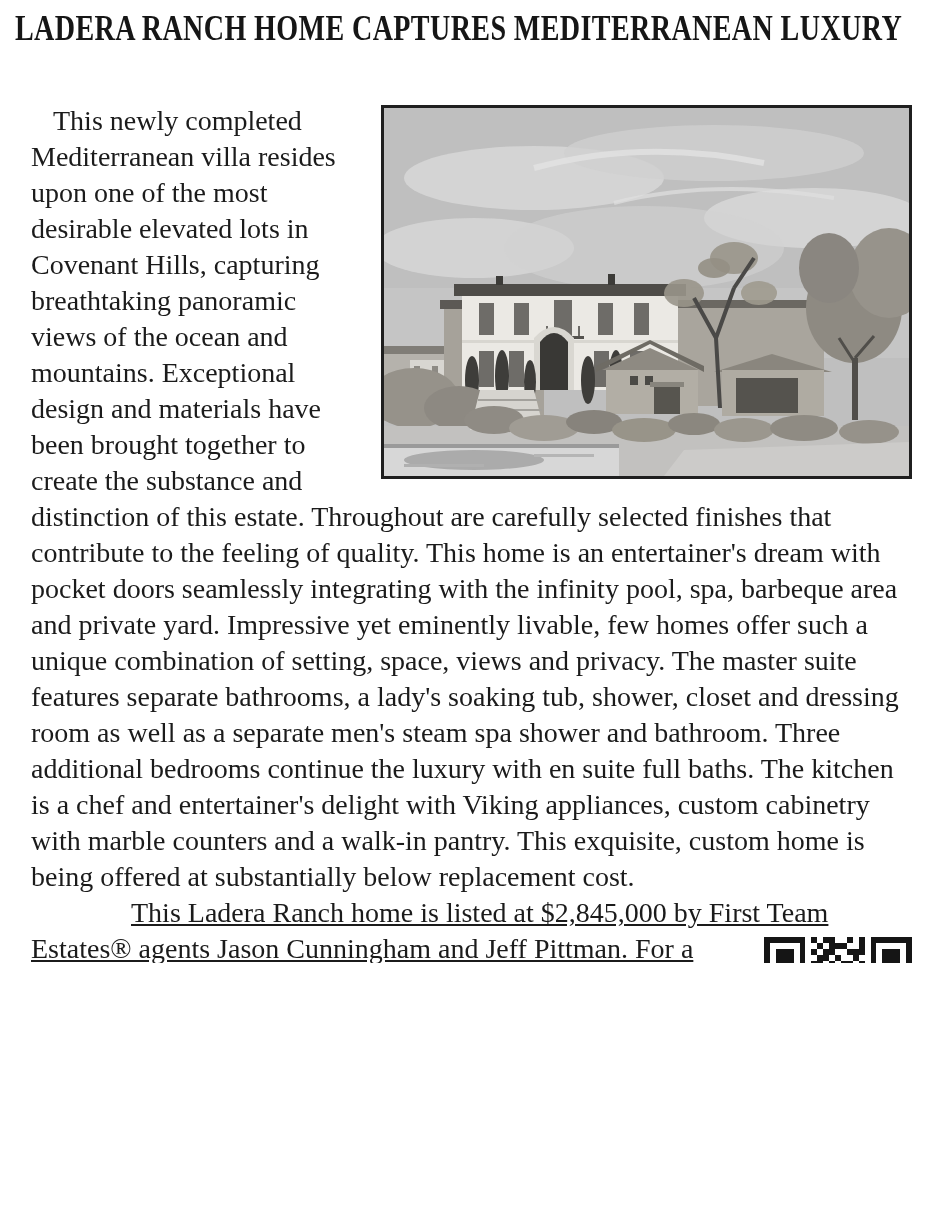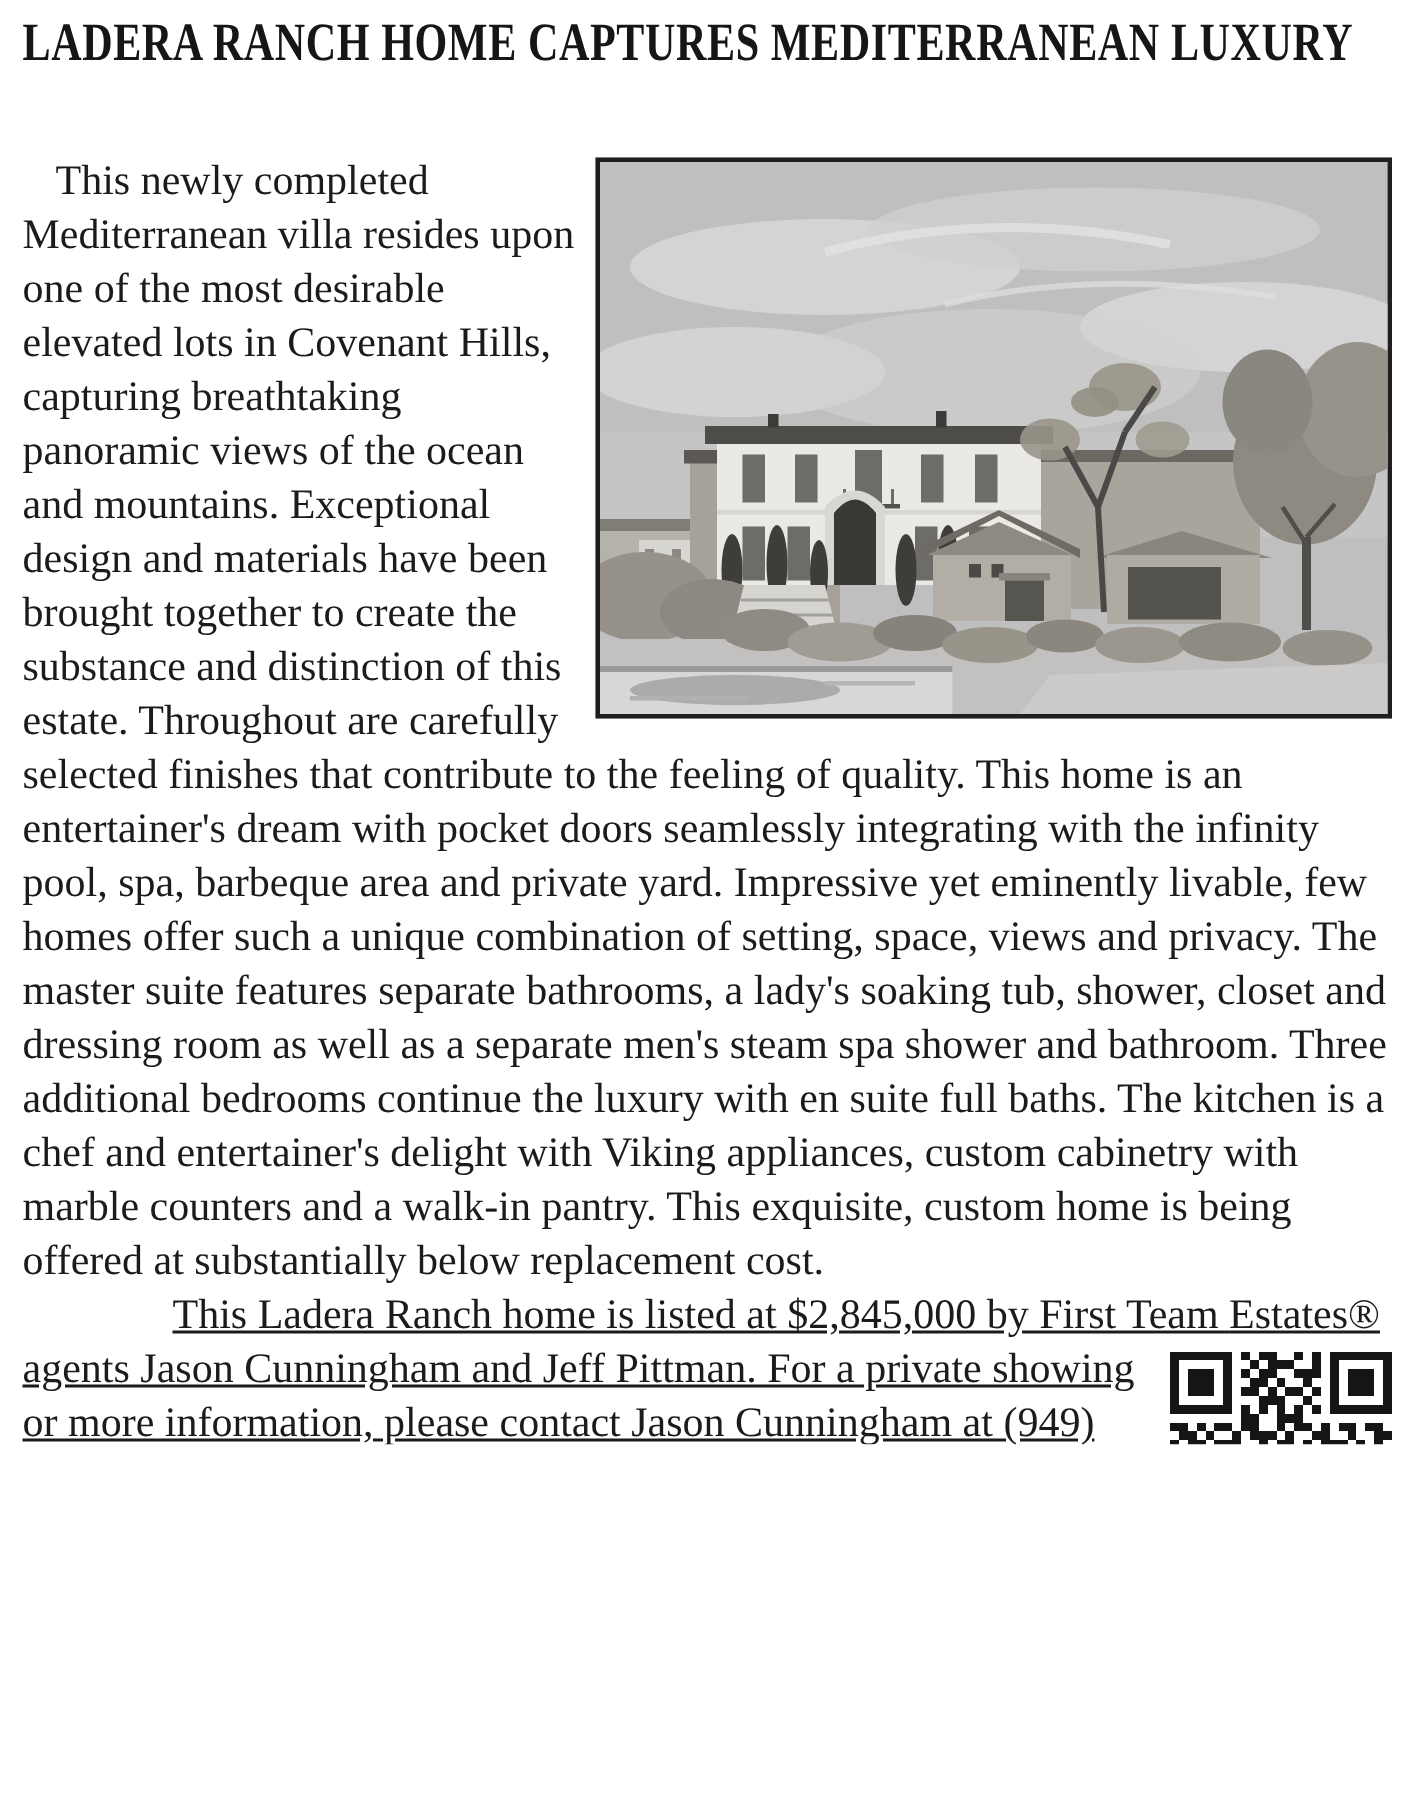--- a/index.html
+++ b/index.html
@@ -17,21 +17,21 @@
     font-size: 36px;
     font-weight: bold;
     line-height: 1.15;
     letter-spacing: 0.5px;
     white-space: nowrap;
     transform: scaleX(0.78);
     transform-origin: 0 50%;
     color: #161616;
   }
   .body-text {
-    padding: 0 15px;
+    padding: 0 31px;
     font-size: 28px;
     line-height: 36px;
     text-align: left;
   }
   .body-text p { margin: 0; }
   p.para1 { text-indent: 22px; }
   p.para2 { text-indent: 100px; text-decoration: underline; }
   .photo-frame {
     float: right;
     width: 525px;

